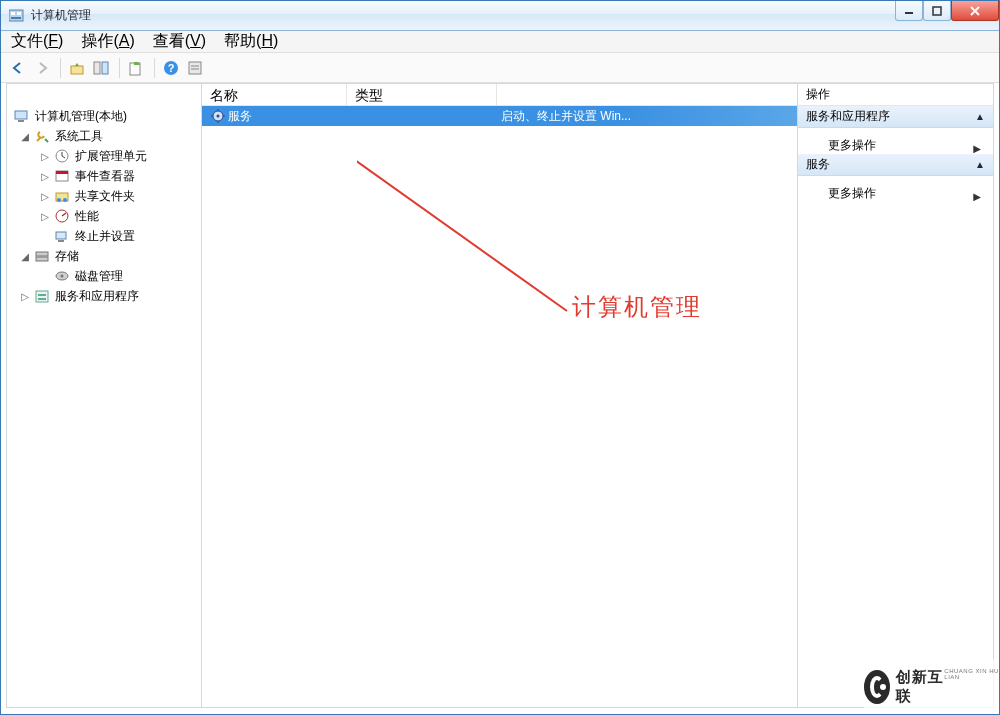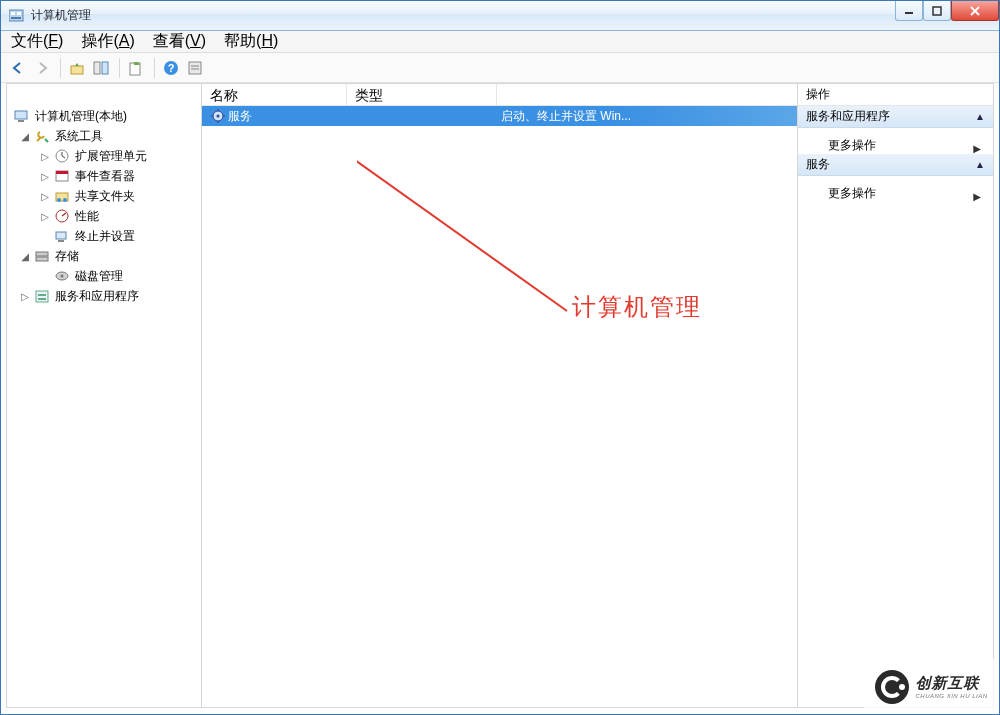--- a/index.html
+++ b/index.html
@@ -48,21 +48,21 @@
   .action-header .arrow { font-size:10px; color:#224; }
   .action-item { height:26px; display:flex; align-items:flex-end; justify-content:space-between; padding:0 12px 0 30px; font-size:12px; }
   .action-item .caret { font-size:10px; color:#333;}
   svg { display:block; }
   .annotation { position:absolute; left: 155px; top:30px; pointer-events:none; }
   .annotation-text { position:absolute; left:370px; top:185px; color:#e13a2e; font-size:24px; font-family: "SimSun","Songti SC",serif; pointer-events:none; letter-spacing:2px; }
   .watermark { position:absolute; right:0px; bottom:0px; width:135px; height:55px; background:rgba(255,255,255,0.75); display:flex; align-items:center; justify-content:center; }
   .wm-circle{ width:34px; height:34px; border-radius:50%; background:#2a2a2a; position:relative; margin-right:6px;}
   .wm-c-inner{position:absolute;inset:6px;border:4px solid #fff;border-right-color:transparent;border-radius:50%;}
   .wm-c-dot{position:absolute;right:4px;top:50%;width:6px;height:6px;background:#fff;border-radius:50%;transform:translateY(-50%);}
-  .wm-text { display:flex; flex-direction:column;font-style:italic; }
+  .wm-text { display:flex; flex-direction:row; }
   .wm-text .big{font-size:15px; font-weight:bold; color:#2a2a2a; letter-spacing:1px;}
   .wm-text .small{font-size:6px;color:#777;letter-spacing:0.5px;}
 </style>
 </head>
 <body>
 
 <div class="window">
 
   <div class="titlebar">
     <span class="title-icon">

